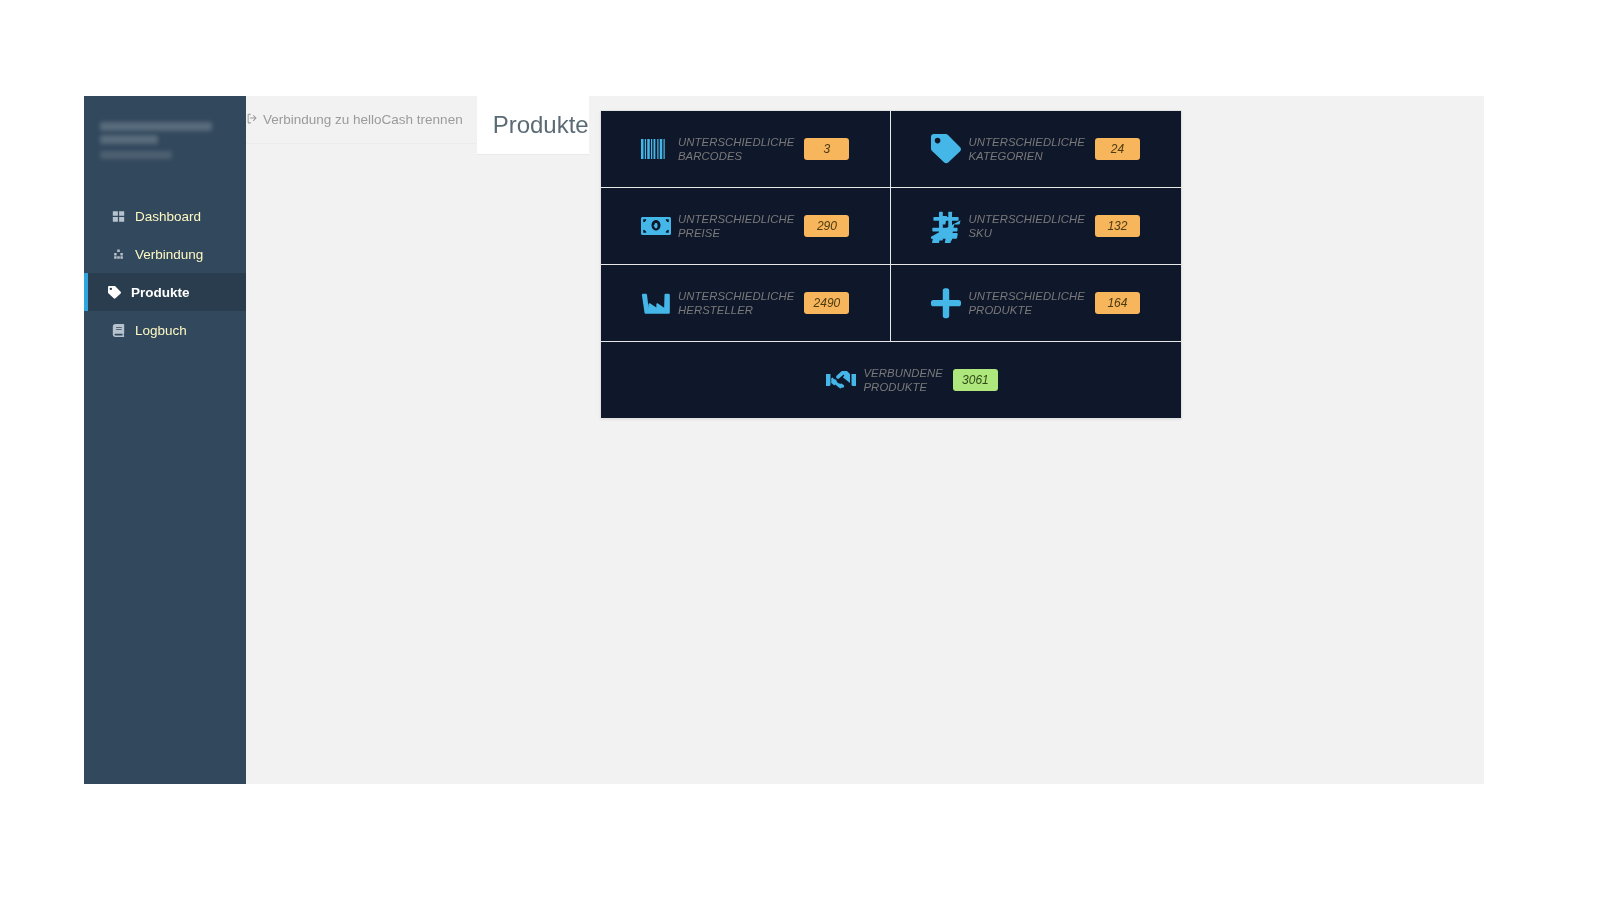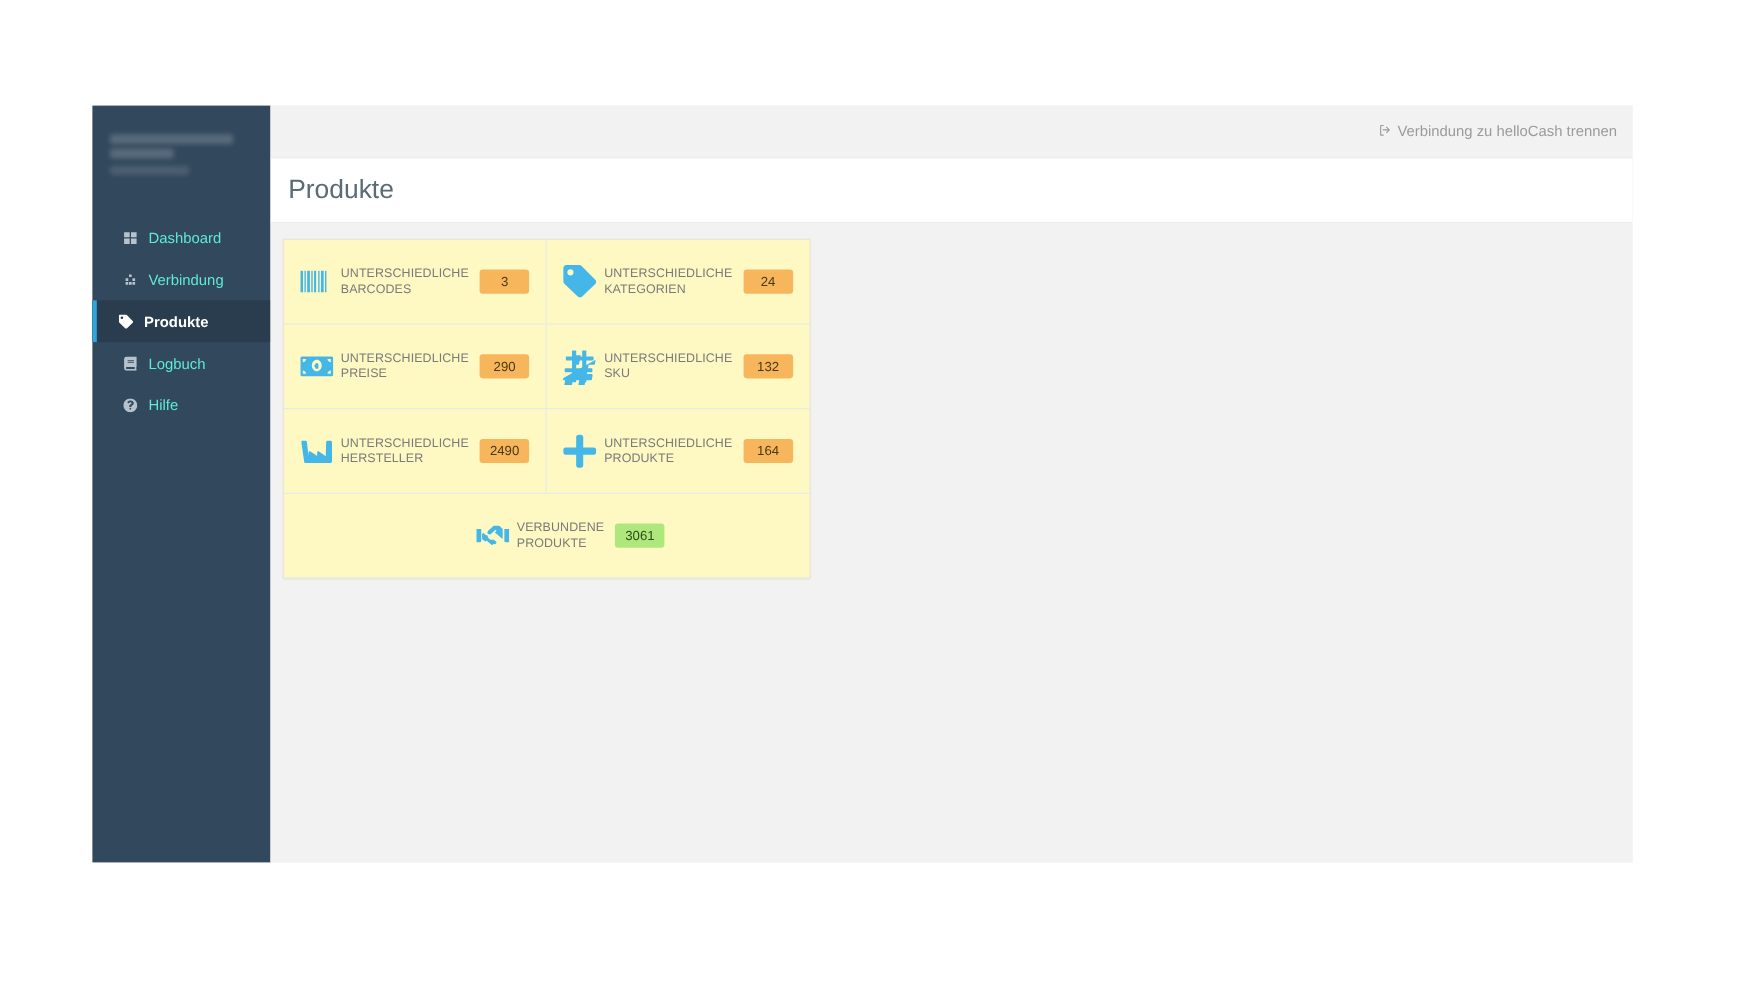--- a/index.html
+++ b/index.html
@@ -37,21 +37,21 @@
   .redact.r1 { width: 112px; height: 9px; }
   .redact.r2 { width: 58px;  height: 9px; }
   .redact.r3 { width: 72px;  height: 8px; margin-top: 7px; background:#4e6172; }
 
   .nav { margin-top: 14px; }
   .nav-item {
     display: flex;
     align-items: center;
     height: 38px;
     padding-left: 22px;
-    color: #5eead4;
+    color: #fef9c3;
     font-size: 13.5px;
     border-left: 4px solid transparent;
     cursor: pointer;
     white-space: nowrap;
   }
   .nav-item .nav-ico {
     width: 16px; height: 16px;
     margin-right: 9px;
     display: inline-flex;
     align-items: center; justify-content: center;
@@ -64,21 +64,21 @@
     color: #ffffff;
     font-weight: bold;
     padding-left: 18px;
   }
   .nav-item.active .nav-ico svg { fill: #ffffff; }
 
   
   .main {
     flex: 1 1 auto;
     display: flex;
-    flex-direction: column;
+    flex-direction: row;
     background: #f2f2f2;
     min-width: 0;
   }
   .topbar {
     height: 48px;
     background: #f2f2f2;
     display: flex;
     align-items: center;
     justify-content: flex-end;
     padding-right: 14px;
@@ -109,24 +109,25 @@
   }
 
   .content {
     flex: 1 1 auto;
     padding: 14px 0 0 11px;
     background: #f2f2f2;
   }
 
   
   .panel {
-    width: 480px;
-    background: #fef9c3;
+    width: 582px;
+    background: #0f172a;
     border: 1px solid #e3e3e3;
     box-shadow: 0 1px 2px rgba(0,0,0,.07);
+    font-style: italic;
   }
   .stat-row { display: flex; border-bottom: 1px solid #e8e8e8; }
   .stat-row:last-child { border-bottom: none; }
   .stat-cell {
     flex: 1 1 50%;
     height: 76px;
     display: flex;
     align-items: center;
     justify-content: center;
     border-right: 1px solid #e8e8e8;
@@ -204,28 +205,20 @@
           <span>Produkte</span>
         </div>
         <div class="nav-item">
           <span class="nav-ico">
             <svg viewBox="0 0 448 512">
               <path d="M448 360V24c0-13.3-10.7-24-24-24H96C43 0 0 43 0 96v320c0 53 43 96 96 96h328c13.3 0 24-10.7 24-24v-16c0-7.5-3.5-14.3-8.9-18.7-4.2-15.4-4.2-59.3 0-74.7 5.4-4.3 8.9-11.1 8.9-18.6zM128 134c0-3.3 2.7-6 6-6h212c3.3 0 6 2.7 6 6v20c0 3.3-2.7 6-6 6H134c-3.3 0-6-2.7-6-6v-20zm0 64c0-3.3 2.7-6 6-6h212c3.3 0 6 2.7 6 6v20c0 3.3-2.7 6-6 6H134c-3.3 0-6-2.7-6-6v-20zm253.4 250H96c-17.7 0-32-14.3-32-32 0-17.6 14.4-32 32-32h285.4c-1.9 17.1-1.9 46.9 0 64z"></path>
             </svg>
           </span>
           <span>Logbuch</span>
         </div>
-        <div class="nav-item">
-          <span class="nav-ico">
-            <svg viewBox="0 0 512 512">
-              <path d="M256 8C119 8 8 119 8 256s111 248 248 248 248-111 248-248S393 8 256 8zm0 400c-18 0-32-14-32-32s14-32 32-32 32 14 32 32-14 32-32 32zm41-120v12c0 7-5 12-12 12h-58c-7 0-12-5-12-12v-16c0-40 31-56 54-69 20-11 32-19 32-34 0-19-24-32-44-32-25 0-37 12-53 33-4 5-12 7-17 3l-35-27c-5-4-6-11-3-17 26-38 59-59 114-59 57 0 118 44 118 102 0 68-74 70-84 104z"></path>
-            </svg>
-          </span>
-          <span>Hilfe</span>
-        </div>
       </nav>
   </aside>
 
   <div class="main">
 
     <div class="topbar">
       <div class="disconnect">
         <span>
           <svg viewBox="0 0 512 512">
               <path d="M192 64h-96c-17.7 0-32 14.3-32 32v320c0 17.7 14.3 32 32 32h96v-40h-88V104h88V64zm108 54l-28 28 74 74H160v40h186l-74 74 28 28 122-122L300 118z"></path>

